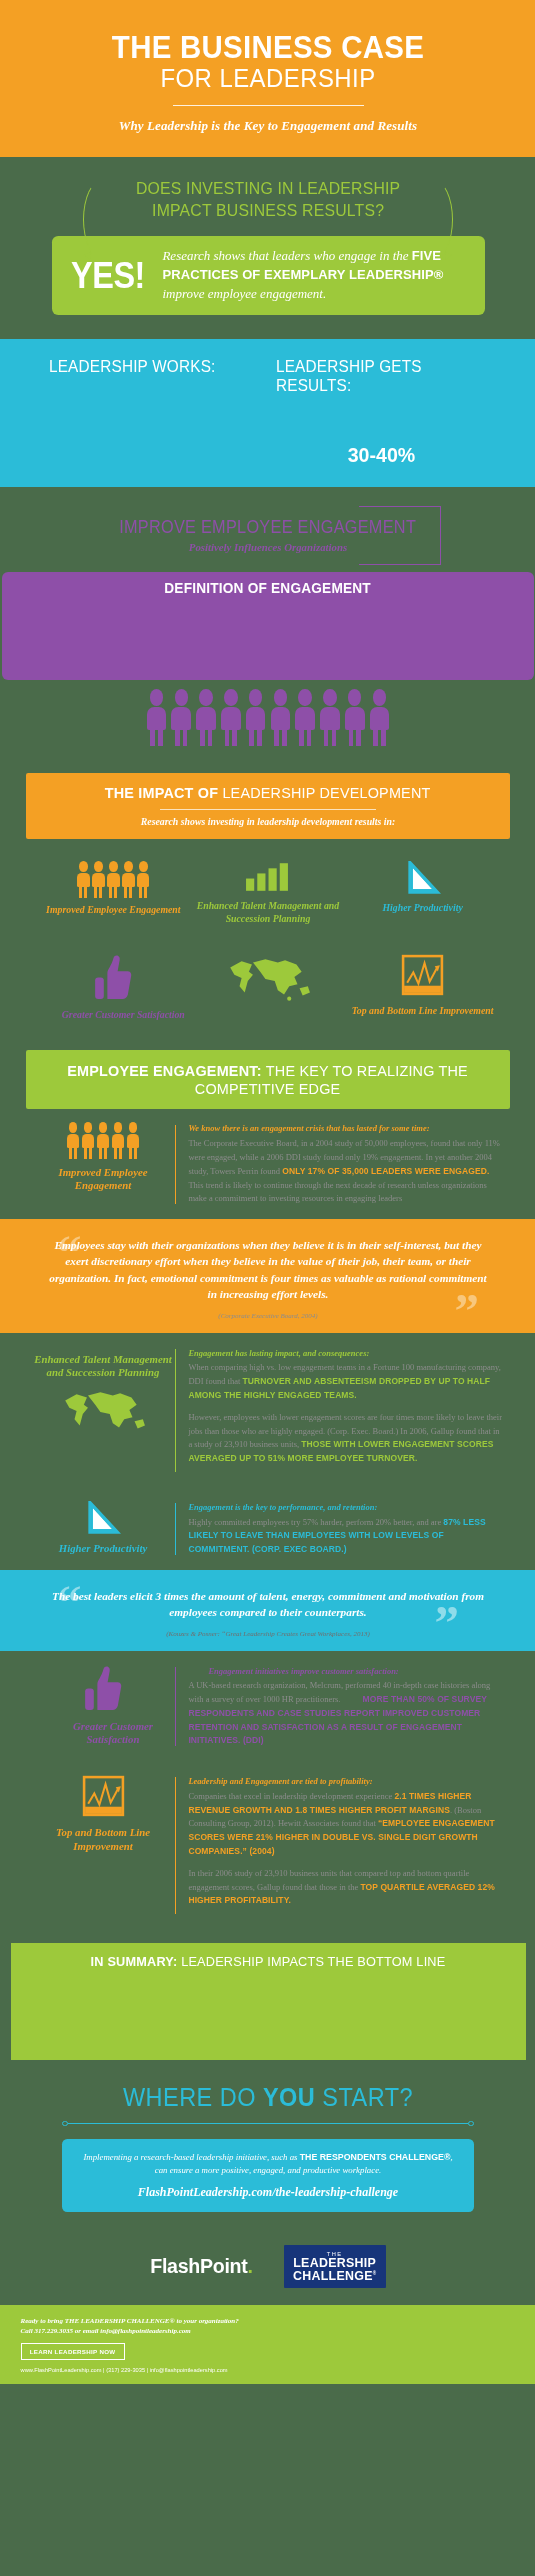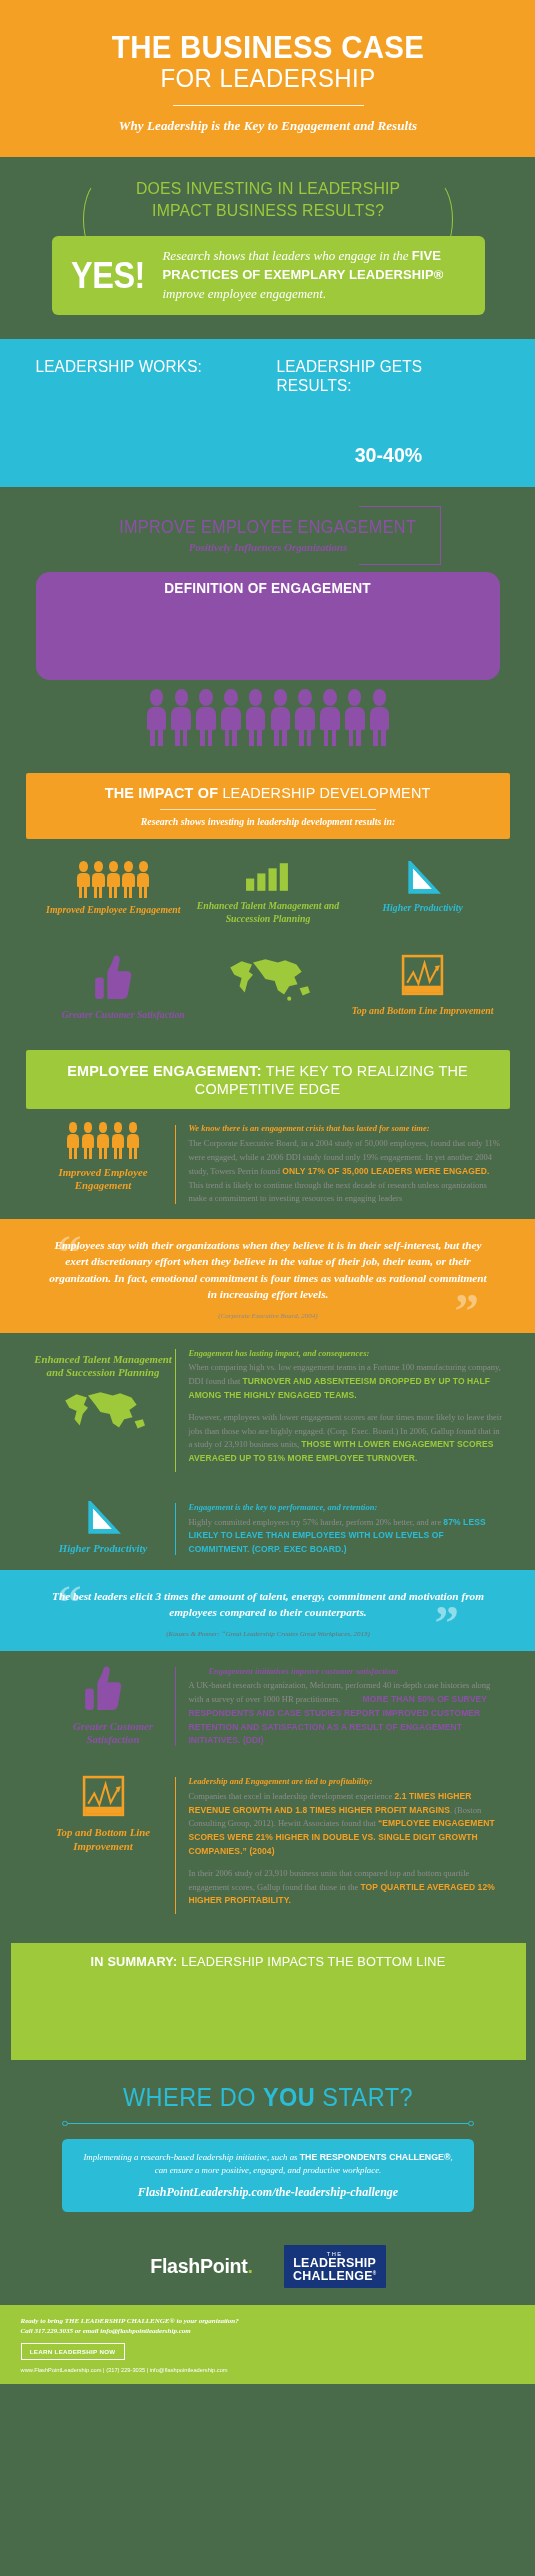--- a/index.html
+++ b/index.html
@@ -46,37 +46,37 @@
     margin:13.4px auto 0;width:433px;background:#9dc93b;border-radius:6.2px;
     display:flex;align-items:center;padding:11.3px 15.5px;box-sizing:border-box;
   }
   .yes{font-size:36px;font-weight:700;color:#fff;line-height:1;margin-right:13.4px;letter-spacing:-0.5px;transform:scaleX(.9);}
   .yesbody{color:#fff;font-size:13px;line-height:1.45;text-align:left;font-family:"Liberation Serif",serif;}
   .yesbody i{font-style:italic;}
   .yesbody b{font-style:normal;font-weight:700;font-family:"Liberation Sans",sans-serif;letter-spacing:0.1px;}
 
   
   .blue{background:#2bbcd8;padding:17.5px 0 20.6px;}
-  .bluecols{display:flex;padding:0 27px;justify-content:space-between;}
+  .bluecols{display:flex;padding:0 41px;justify-content:space-between;}
   .bluecol{flex:1;}
   .bluehd{font-size:16.5px;color:#fff;font-weight:400;letter-spacing:0.2px;transform:scaleX(.93);margin-bottom:7.2px;}
   .bluebody{font-size:7.7px;line-height:1.55;color:#2bbcd8;font-family:"Liberation Serif",serif;}
   .bignum{font-size:19.6px;font-weight:700;color:#fff;text-align:center;margin-top:49px;}
 
   
   .sec{padding:18.5px 0;}
   .ghost-head{text-align:center;}
   .ghost-head .t1{font-size:17.5px;letter-spacing:0.3px;transform:scaleX(.93);}
   .ghost-head .t2{font-style:italic;font-weight:700;font-size:10.8px;font-family:"Liberation Serif",serif;margin-top:3.1px;}
   .pu{color:#8e4fa8;}
   .bracket{position:relative;display:inline-block;padding:11.3px 13.4px;}
   .bracket:before{content:"";position:absolute;right:0;top:0;width:82px;height:100%;
     border:1px solid #8e4fa8;border-left:none;box-sizing:border-box;}
 
-  .panel{width:464px;margin:7.2px auto 0;border-radius:14px;padding:8.2px 12.4px 77px;box-sizing:border-box;}
+  .panel{width:532px;margin:7.2px auto 0;border-radius:6px;padding:8.2px 12.4px 77px;box-sizing:border-box;}
   .panel.purple{background:#8e4fa8;}
   .panel h3{margin:0;text-align:center;color:#fff;font-size:14.4px;font-weight:700;letter-spacing:0.2px;transform:scaleX(.95);}
   .panel p{color:#8e4fa8;font-size:8.2px;line-height:1.5;font-family:"Liberation Serif",serif;margin:7.2px 0 0;}
 
   .people-row{display:flex;justify-content:center;gap:5.2px;margin:9.3px 0 3.1px;}
   .person{width:19.6px;}
   .person .head{width:13.4px;height:16.5px;border-radius:50%;margin:0 auto 1px;}
   .person .body{width:19.6px;height:23px;border-radius:7.2px 7.2px 2.1px 2.1px;}
   .person .legs{display:flex;justify-content:center;gap:3.1px;margin-top:0.5px;}
   .person .legs span{width:4.6px;height:15.5px;display:block;}

